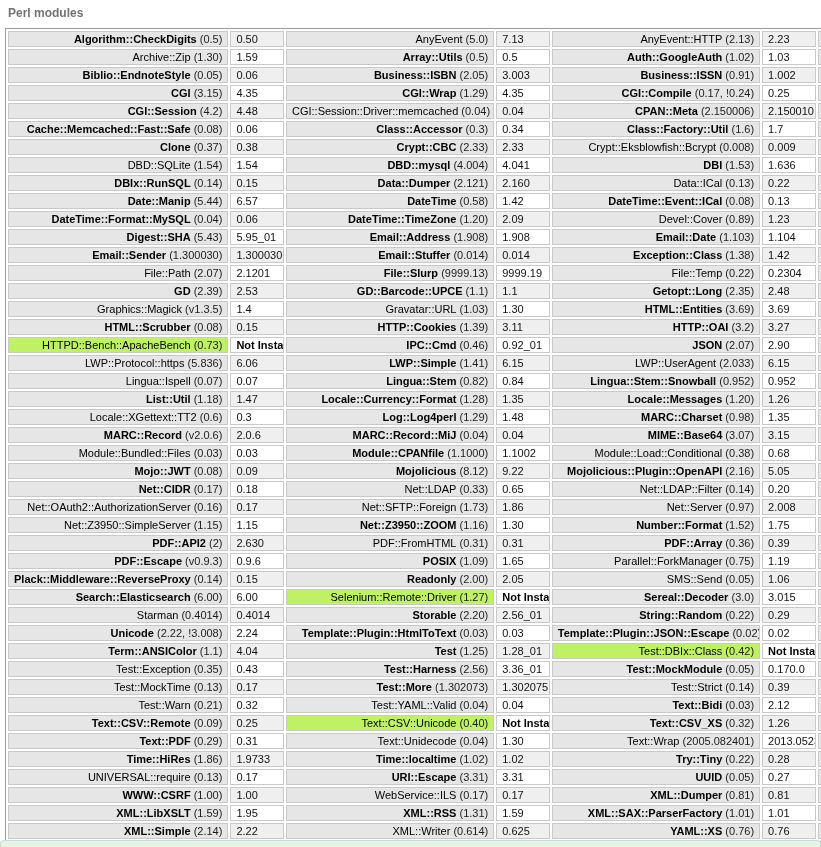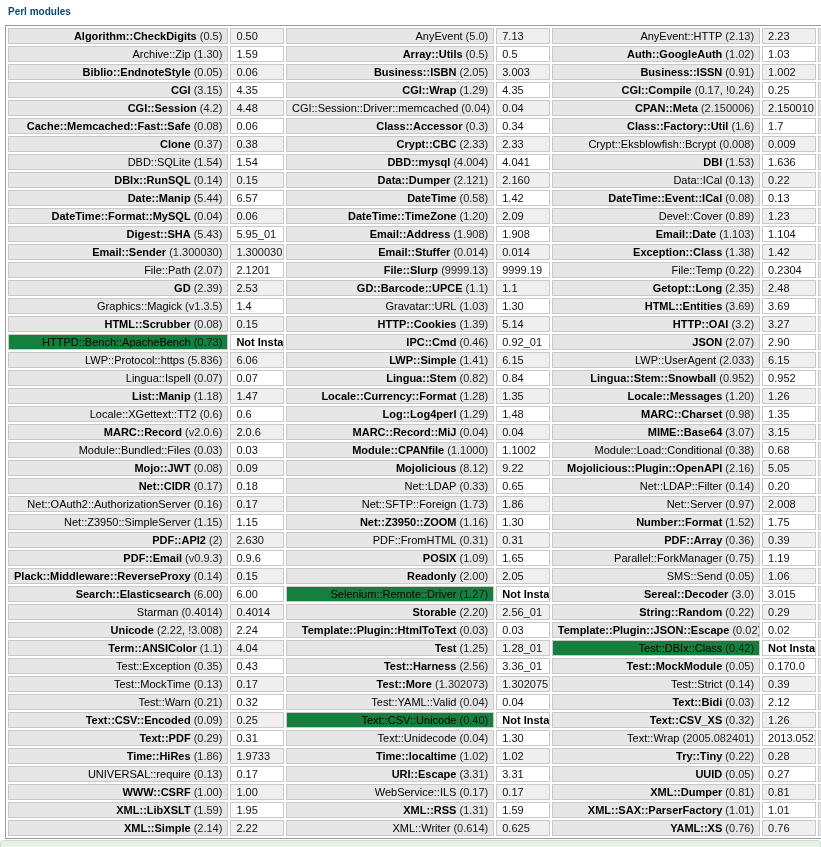--- a/index.html
+++ b/index.html
@@ -5,25 +5,25 @@
   html,body{margin:0;padding:0;background:#fff;}
   .screen{
     position:relative;
     width:821px;height:847px;
     overflow:hidden;
     background:#fff;
     font-family:"Liberation Sans", sans-serif;
     color:#000;
   }
   .page-title{
-    font-size:10px;
+    font-size:12px;
     font-weight:bold;
     margin:0;
     padding:6px 0 8px 8px;
-    color:#0c4a6e;
+    color:#737373;
   }
   table.modules{
     border-collapse:separate;
     border-spacing:2px;
     table-layout:fixed;
     width:1024px;
     margin-left:5px;
     background:#fff;
     border:1px solid #9c9c9c;
   }
@@ -33,21 +33,21 @@
     line-height:12px;
     padding:1px 5px;
     overflow:hidden;
     white-space:nowrap;
     font-weight:normal;
   }
   table.modules th.name{
     background:#e6e6e6;
     text-align:right;
   }
-  table.modules th.name.missing{ background:#15803d; }
+  table.modules th.name.missing{ background:#bef264; }
   .mod-bold{ font-weight:bold; }
   .req{ font-weight:normal; color:#1c1c1c; }
   td.val{ background:#fff; text-align:left; color:#111; }
   tr:nth-child(odd) td.val{ background:#efefef; }
   td.val.notinstalled{ font-weight:bold; background:#fff !important; color:#000; }
   th.name.overflow{ text-align:left; }
   .section-divider{
     position:absolute;
     left:0; right:0; bottom:0;
     height:6px;
@@ -215,21 +215,21 @@
           <th class="name"><span class="mod">Gravatar::URL</span><span class="req">&nbsp;(1.03)</span></th>
           <td class="val">1.30</td>
           <th class="name"><span class="mod mod-bold">HTML::Entities</span><span class="req">&nbsp;(3.69)</span></th>
           <td class="val">3.69</td>
           <th class="name overflow"></th>
         </tr>
         <tr>
           <th class="name"><span class="mod mod-bold">HTML::Scrubber</span><span class="req">&nbsp;(0.08)</span></th>
           <td class="val">0.15</td>
           <th class="name"><span class="mod mod-bold">HTTP::Cookies</span><span class="req">&nbsp;(1.39)</span></th>
-          <td class="val">5.14</td>
+          <td class="val">3.11</td>
           <th class="name"><span class="mod mod-bold">HTTP::OAI</span><span class="req">&nbsp;(3.2)</span></th>
           <td class="val">3.27</td>
           <th class="name overflow"></th>
         </tr>
         <tr>
           <th class="name missing"><span class="mod">HTTPD::Bench::ApacheBench</span><span class="req">&nbsp;(0.73)</span></th>
           <td class="val notinstalled">Not Installed</td>
           <th class="name"><span class="mod mod-bold">IPC::Cmd</span><span class="req">&nbsp;(0.46)</span></th>
           <td class="val">0.92_01</td>
           <th class="name"><span class="mod mod-bold">JSON</span><span class="req">&nbsp;(2.07)</span></th>
@@ -248,31 +248,31 @@
         <tr>
           <th class="name"><span class="mod">Lingua::Ispell</span><span class="req">&nbsp;(0.07)</span></th>
           <td class="val">0.07</td>
           <th class="name"><span class="mod mod-bold">Lingua::Stem</span><span class="req">&nbsp;(0.82)</span></th>
           <td class="val">0.84</td>
           <th class="name"><span class="mod mod-bold">Lingua::Stem::Snowball</span><span class="req">&nbsp;(0.952)</span></th>
           <td class="val">0.952</td>
           <th class="name overflow"></th>
         </tr>
         <tr>
-          <th class="name"><span class="mod mod-bold">List::Manip</span><span class="req">&nbsp;(1.18)</span></th>
+          <th class="name"><span class="mod mod-bold">List::Util</span><span class="req">&nbsp;(1.18)</span></th>
           <td class="val">1.47</td>
           <th class="name"><span class="mod mod-bold">Locale::Currency::Format</span><span class="req">&nbsp;(1.28)</span></th>
           <td class="val">1.35</td>
           <th class="name"><span class="mod mod-bold">Locale::Messages</span><span class="req">&nbsp;(1.20)</span></th>
           <td class="val">1.26</td>
           <th class="name overflow"></th>
         </tr>
         <tr>
           <th class="name"><span class="mod">Locale::XGettext::TT2</span><span class="req">&nbsp;(0.6)</span></th>
-          <td class="val">0.6</td>
+          <td class="val">0.3</td>
           <th class="name"><span class="mod mod-bold">Log::Log4perl</span><span class="req">&nbsp;(1.29)</span></th>
           <td class="val">1.48</td>
           <th class="name"><span class="mod mod-bold">MARC::Charset</span><span class="req">&nbsp;(0.98)</span></th>
           <td class="val">1.35</td>
           <th class="name overflow"></th>
         </tr>
         <tr>
           <th class="name"><span class="mod mod-bold">MARC::Record</span><span class="req">&nbsp;(v2.0.6)</span></th>
           <td class="val">2.0.6</td>
           <th class="name"><span class="mod mod-bold">MARC::Record::MiJ</span><span class="req">&nbsp;(0.04)</span></th>
@@ -329,21 +329,21 @@
         <tr>
           <th class="name"><span class="mod mod-bold">PDF::API2</span><span class="req">&nbsp;(2)</span></th>
           <td class="val">2.630</td>
           <th class="name"><span class="mod">PDF::FromHTML</span><span class="req">&nbsp;(0.31)</span></th>
           <td class="val">0.31</td>
           <th class="name"><span class="mod mod-bold">PDF::Array</span><span class="req">&nbsp;(0.36)</span></th>
           <td class="val">0.39</td>
           <th class="name overflow"></th>
         </tr>
         <tr>
-          <th class="name"><span class="mod mod-bold">PDF::Email</span><span class="req">&nbsp;(v0.9.3)</span></th>
+          <th class="name"><span class="mod mod-bold">PDF::Escape</span><span class="req">&nbsp;(v0.9.3)</span></th>
           <td class="val">0.9.6</td>
           <th class="name"><span class="mod mod-bold">POSIX</span><span class="req">&nbsp;(1.09)</span></th>
           <td class="val">1.65</td>
           <th class="name"><span class="mod">Parallel::ForkManager</span><span class="req">&nbsp;(0.75)</span></th>
           <td class="val">1.19</td>
           <th class="name overflow"></th>
         </tr>
         <tr>
           <th class="name"><span class="mod mod-bold">Plack::Middleware::ReverseProxy</span><span class="req">&nbsp;(0.14)</span></th>
           <td class="val">0.15</td>
@@ -410,21 +410,21 @@
         <tr>
           <th class="name"><span class="mod">Test::Warn</span><span class="req">&nbsp;(0.21)</span></th>
           <td class="val">0.32</td>
           <th class="name"><span class="mod">Test::YAML::Valid</span><span class="req">&nbsp;(0.04)</span></th>
           <td class="val">0.04</td>
           <th class="name"><span class="mod mod-bold">Text::Bidi</span><span class="req">&nbsp;(0.03)</span></th>
           <td class="val">2.12</td>
           <th class="name overflow"></th>
         </tr>
         <tr>
-          <th class="name"><span class="mod mod-bold">Text::CSV::Encoded</span><span class="req">&nbsp;(0.09)</span></th>
+          <th class="name"><span class="mod mod-bold">Text::CSV::Remote</span><span class="req">&nbsp;(0.09)</span></th>
           <td class="val">0.25</td>
           <th class="name missing"><span class="mod">Text::CSV::Unicode</span><span class="req">&nbsp;(0.40)</span></th>
           <td class="val notinstalled">Not Installed</td>
           <th class="name"><span class="mod mod-bold">Text::CSV_XS</span><span class="req">&nbsp;(0.32)</span></th>
           <td class="val">1.26</td>
           <th class="name overflow"></th>
         </tr>
         <tr>
           <th class="name"><span class="mod mod-bold">Text::PDF</span><span class="req">&nbsp;(0.29)</span></th>
           <td class="val">0.31</td>

